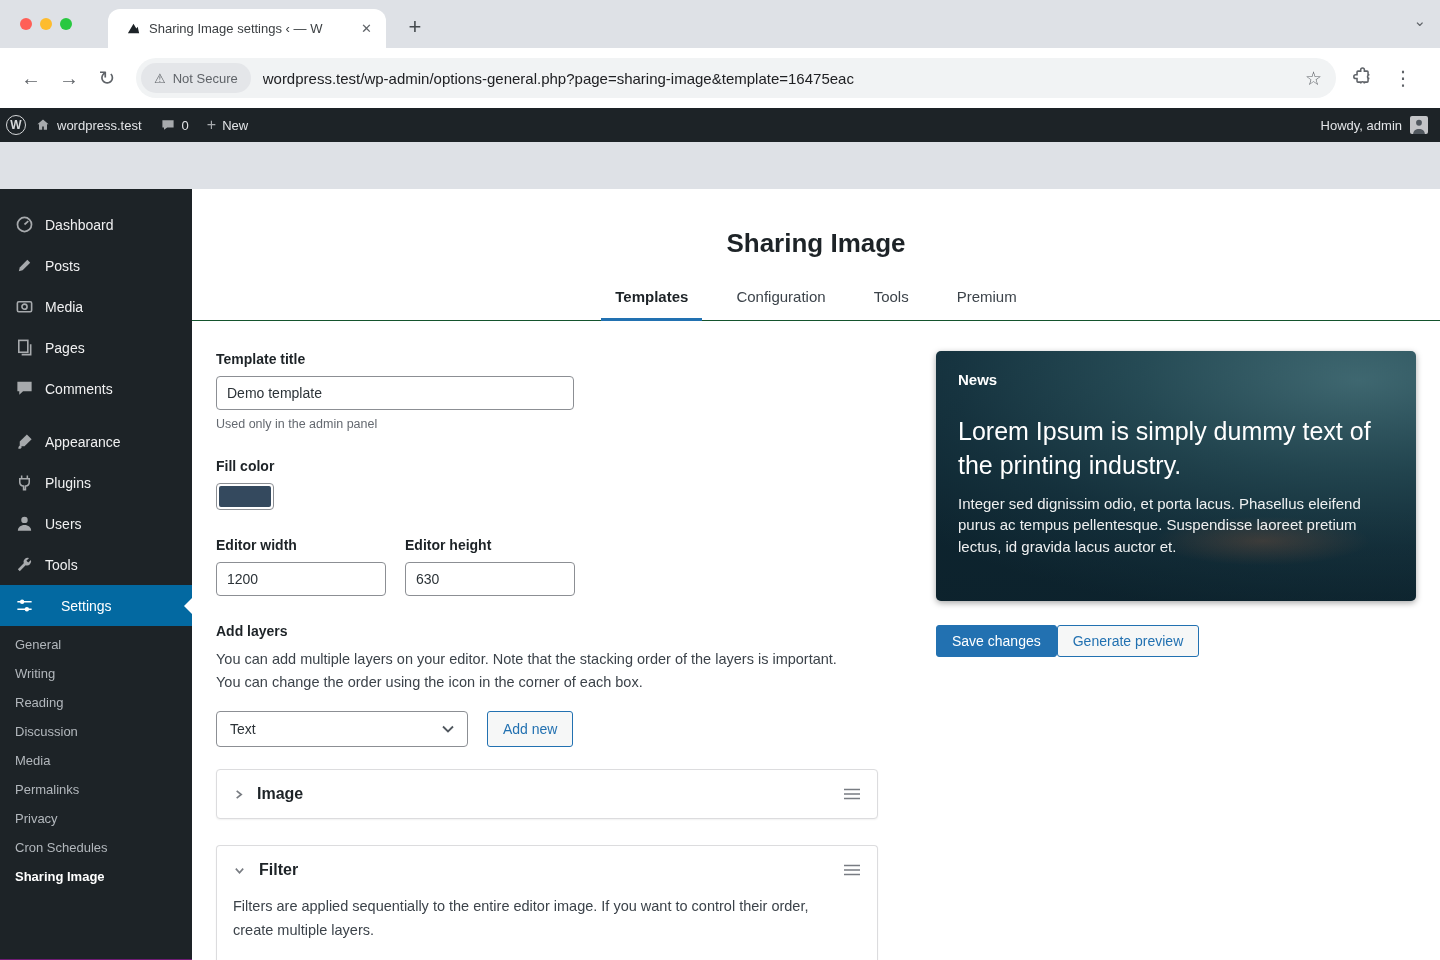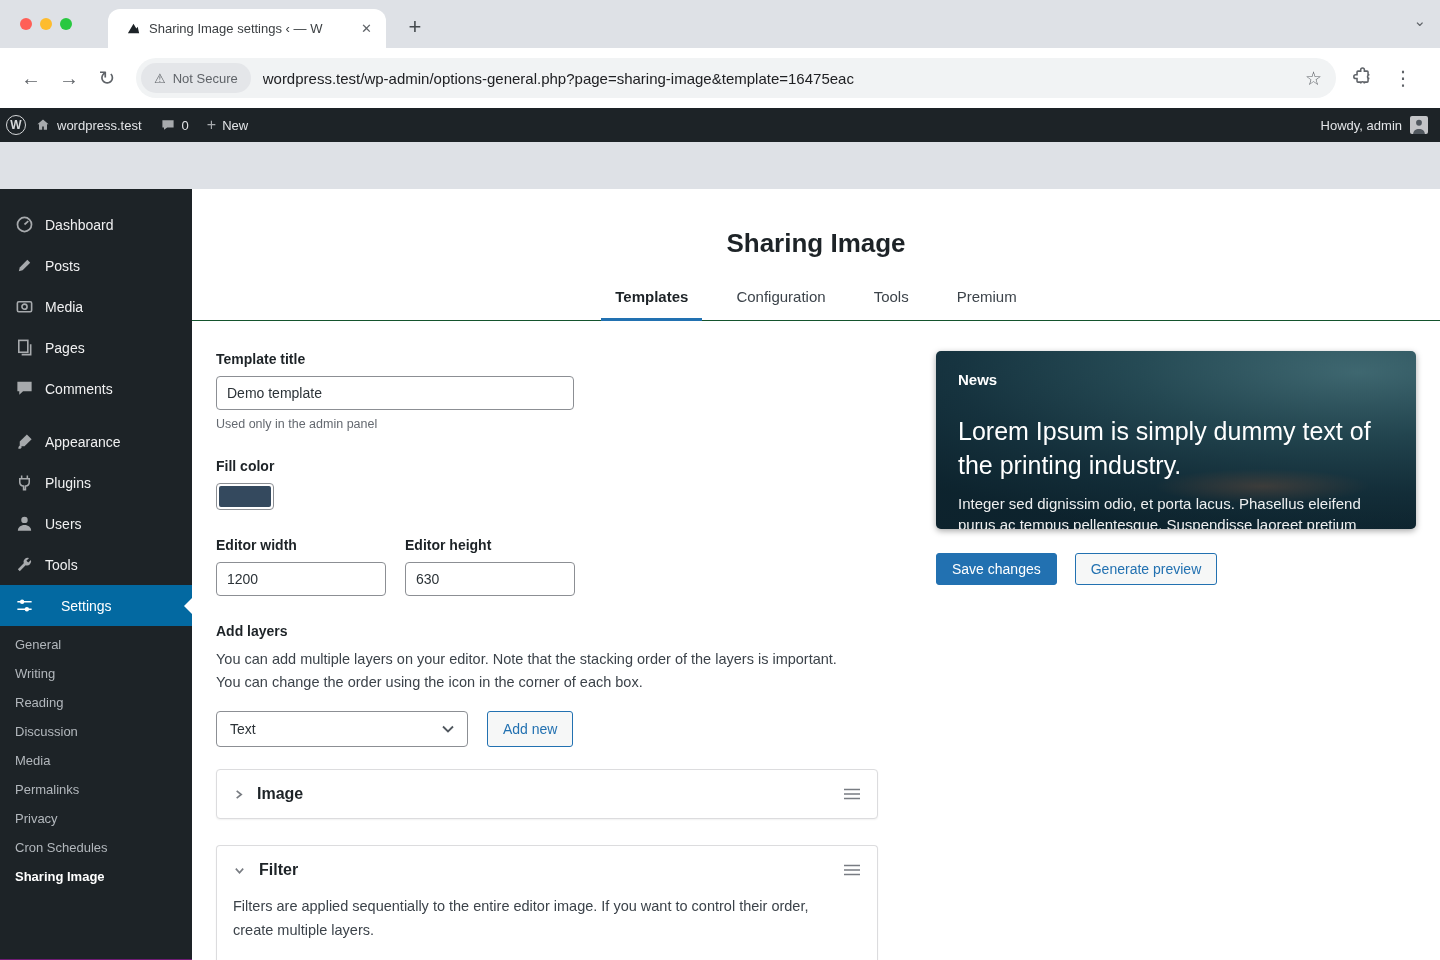--- a/index.html
+++ b/index.html
@@ -80,31 +80,31 @@
   .btn-outline.small { height:32px; }
 
   .panel { border:1px solid #dcdcde; border-radius:4px; box-shadow:0 1px 2px rgba(0,0,0,.06); margin-top:22px; background:#fff; }
   .panel-header { display:flex; align-items:center; gap:13px; padding:15px 16px; }
   .panel-title { font-size:16px; font-weight:700; color:#1d2327; }
   .panel-handle { margin-left:auto; display:flex; }
   .panel-desc { padding:1px 16px 0; font-size:14.5px; color:#3c434a; line-height:1.6; max-width:648px; }
   .checkbox { display:block; width:18px; height:18px; border:1px solid #50575e; border-radius:4px; margin:18px 0 0 16px; background:#fff; }
 
   
-  .preview-card { width:480px; height:178px; border-radius:5px; box-shadow:0 2px 6px rgba(0,0,0,.35); padding:20px 22px; color:#fff; overflow:hidden; position:relative;
+  .preview-card { width:480px; height:250px; border-radius:5px; box-shadow:0 2px 6px rgba(0,0,0,.35); padding:20px 22px; color:#fff; overflow:hidden; position:relative;
     background:
       radial-gradient(32% 14% at 68% 76%, rgba(168,106,74,.45), rgba(168,106,74,0) 70%),
       radial-gradient(120% 95% at 88% 12%, #4d7c85 0%, #2d5762 38%, #1a3b48 70%, #102a36 100%);
   }
   .preview-card::after { content:""; position:absolute; inset:0; background:linear-gradient(rgba(8,24,32,.18), rgba(8,24,32,.42)); pointer-events:none; }
   .preview-card > * { position:relative; z-index:1; }
   .news { font-size:15px; font-weight:700; }
   .preview-heading { font-size:25px; line-height:1.36; margin-top:26px; font-weight:400; }
   .preview-body { font-size:15px; line-height:1.42; margin-top:11px; color:rgba(255,255,255,.93); }
-  .preview-actions { display:flex; gap:18px; margin-top:24px; }
+  .preview-actions { display:flex; margin-top:24px; }
 
   .icon-svg { display:block; }
 </style>
 </head>
 <body>
 
 <div class="tabstrip">
   <div class="traffic">
     <span class="light red"></span>
     <span class="light yellow"></span>

